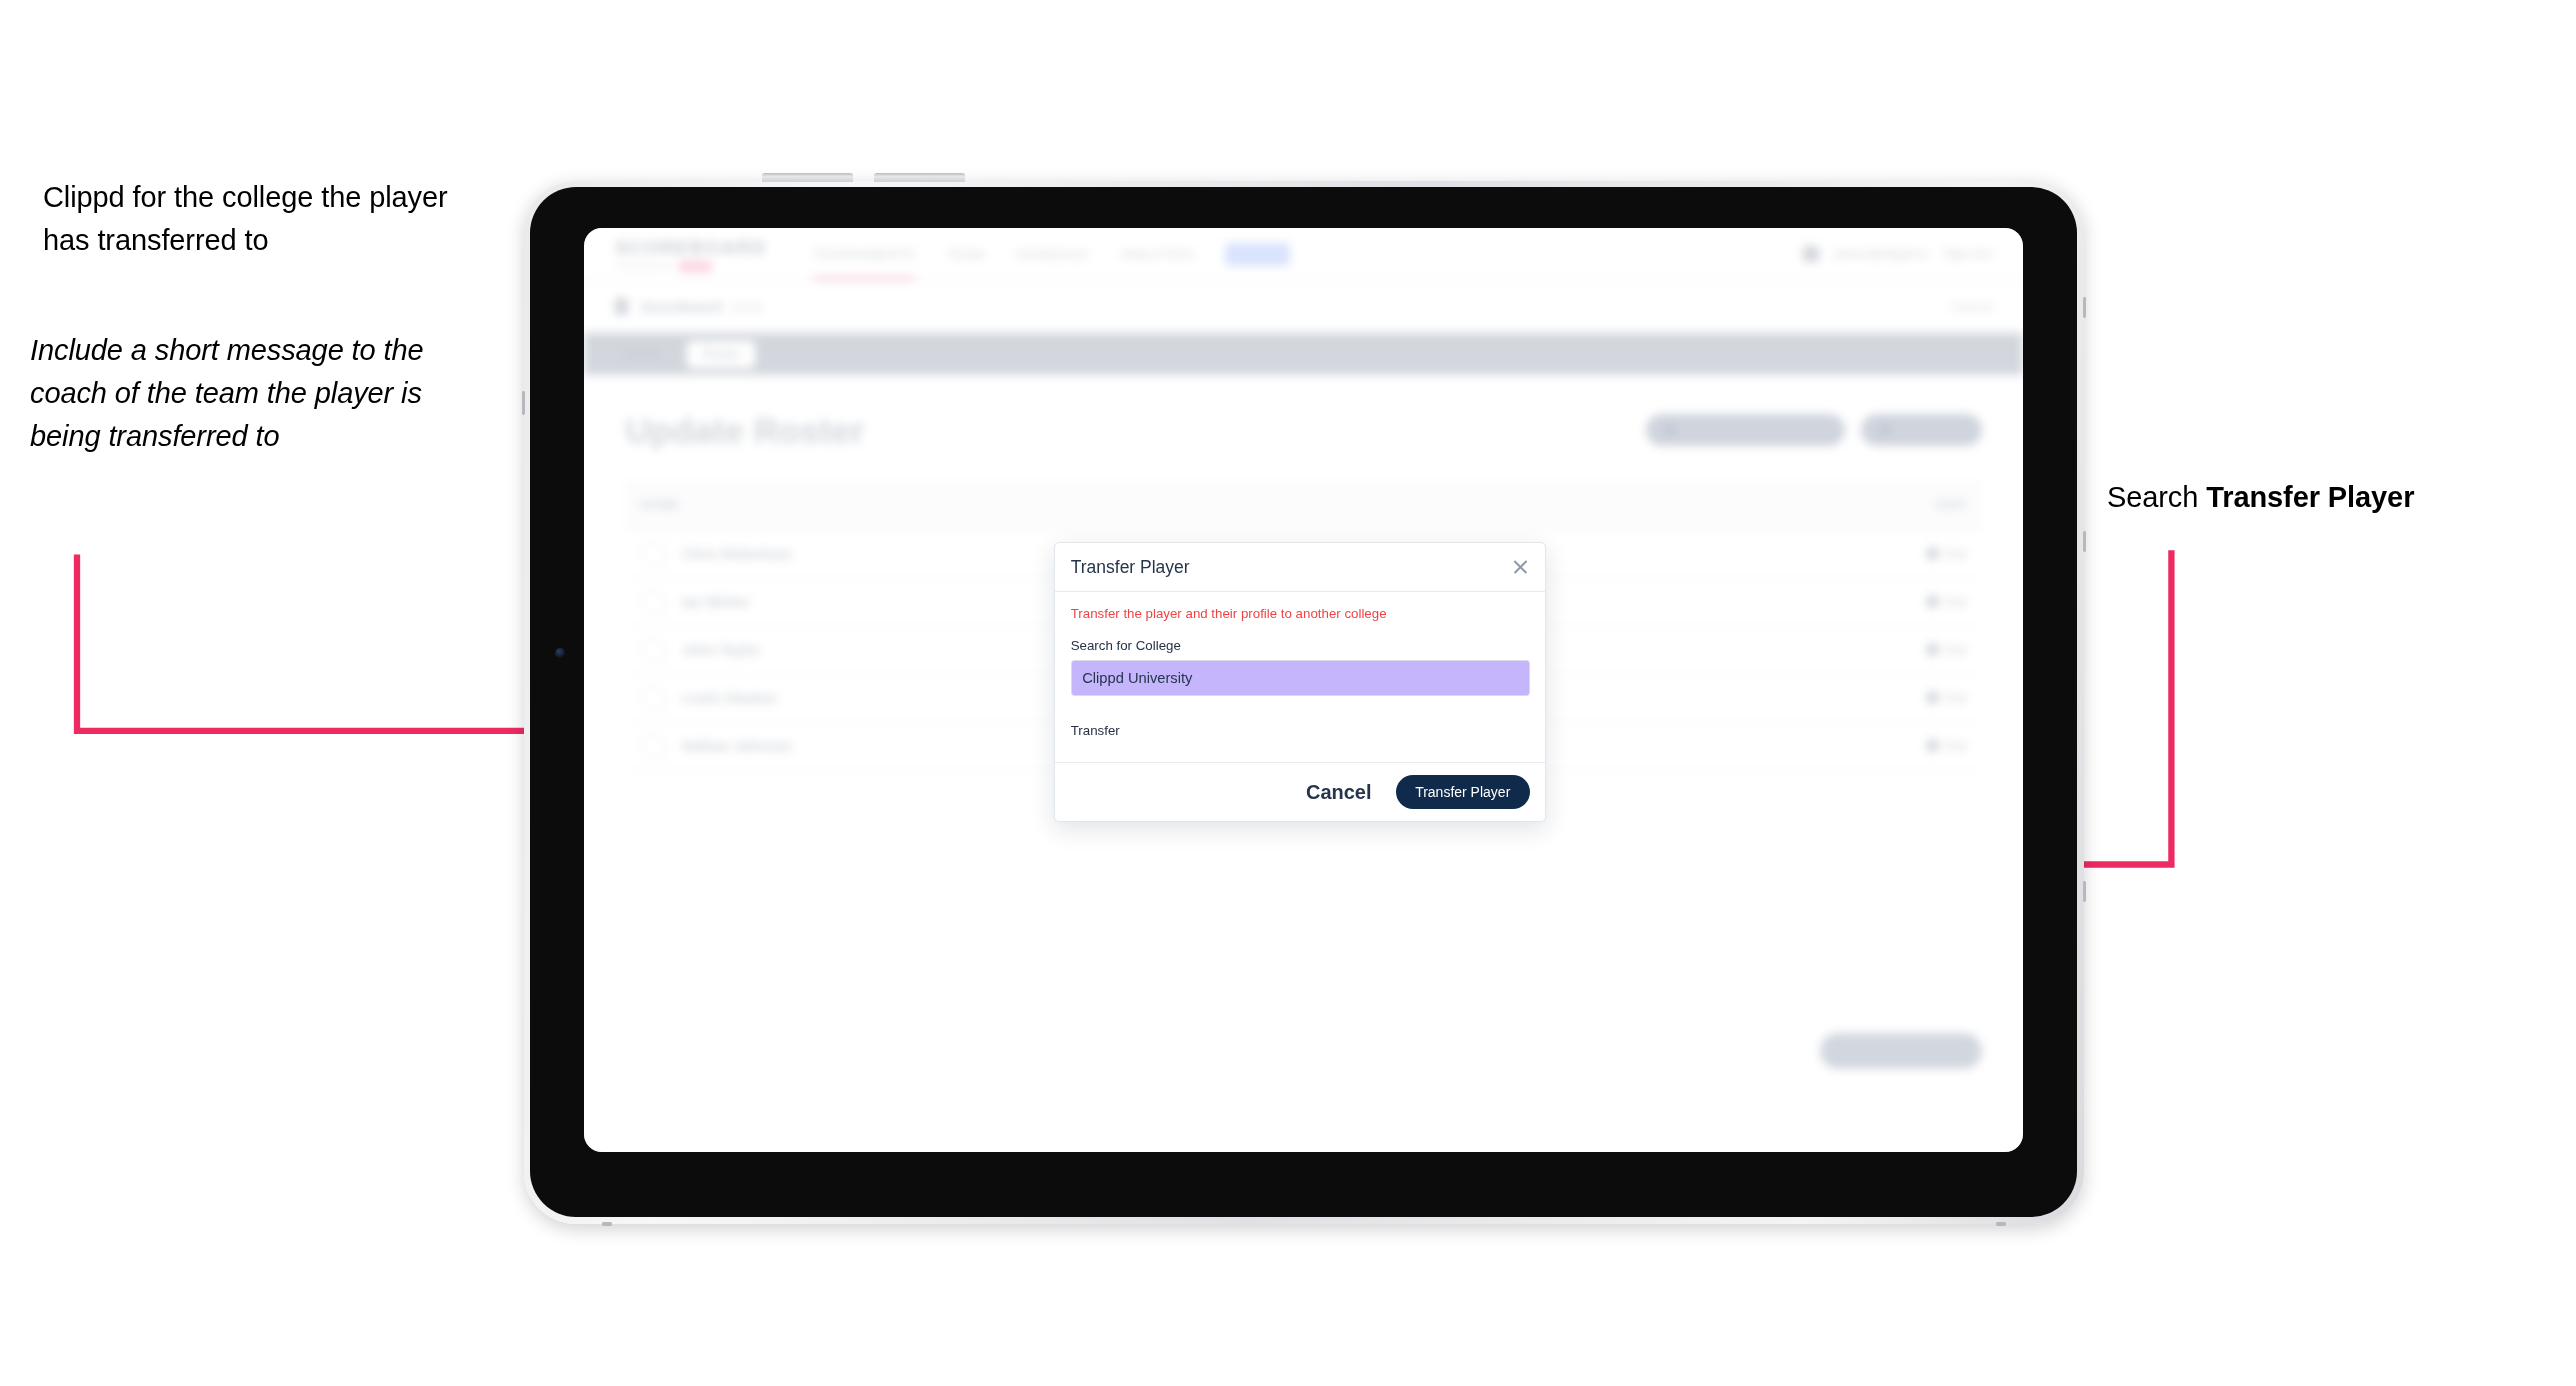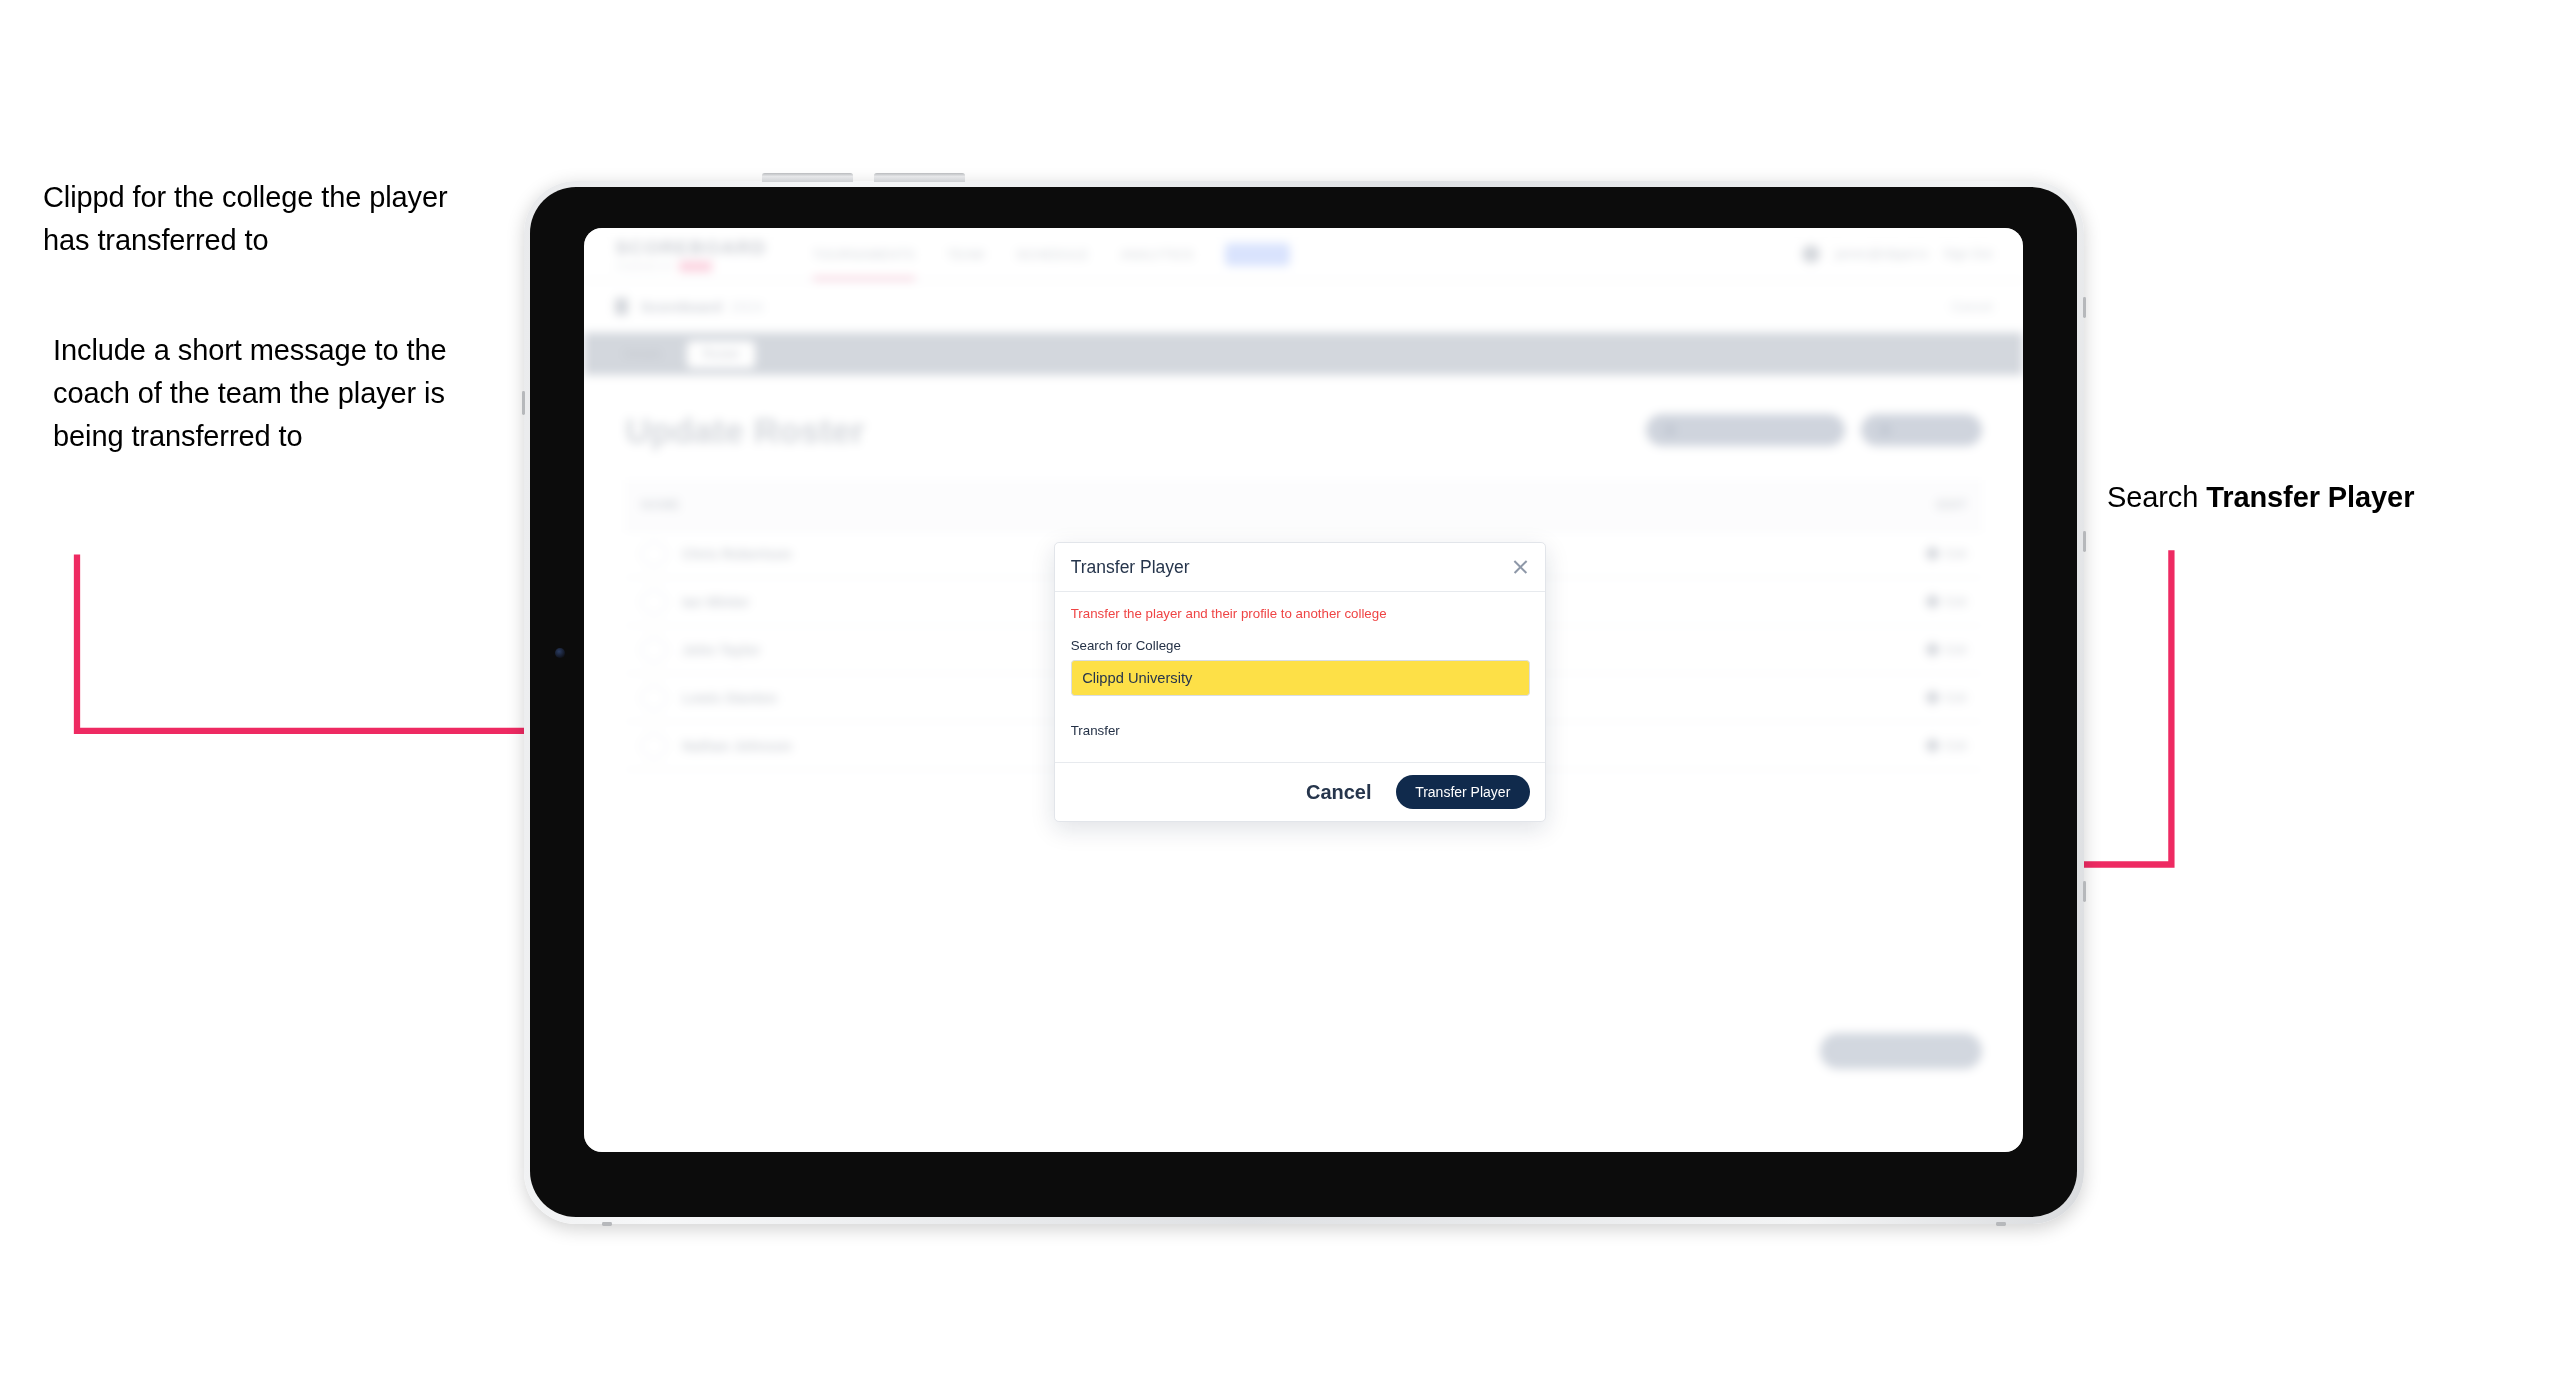--- a/index.html
+++ b/index.html
@@ -18,21 +18,21 @@
   
   .annotation {
     position: absolute;
     color: #000000;
     font-size: 29px;
     line-height: 1.48;
     font-family: "Liberation Sans", sans-serif;
     letter-spacing: -0.1px;
   }
   #ann-left-1 { left: 43px; top: 176px; width: 448px; }
-  #ann-left-2 { left: 53px; top: 329px; width: 448px; }
+  #ann-left-2 { left: 30px; top: 329px; width: 448px; font-style: italic; }
   #ann-right-1 { left: 2107px; top: 476px; width: 448px; white-space: nowrap; }
   .ann-strong { font-weight: bold; }
 
   
   .arrow-svg {
     position: absolute;
     left: 0; top: 0;
     width: 2576px;
     height: 1386px;
     pointer-events: none;
@@ -325,21 +325,21 @@
   #college-input {
     width: 100%;
     box-sizing: border-box;
     border: 0.7px solid #d9dde3;
     border-radius: 3.5px;
     padding: 9px 10.5px;
     font-size: 14.7px;
     color: #26354c;
     font-family: "Liberation Sans", sans-serif;
     outline: none;
-    background: #fde047;
+    background: #c4b5fd;
   }
   .field-gap { height: 15.4px; }
   #message-box {
     width: 100%;
     box-sizing: border-box;
     border: 0.7px solid #d9dde3;
     border-radius: 3.5px;
     padding: 9.8px 10.5px;
     min-height: 106px;
     font-size: 14px;

